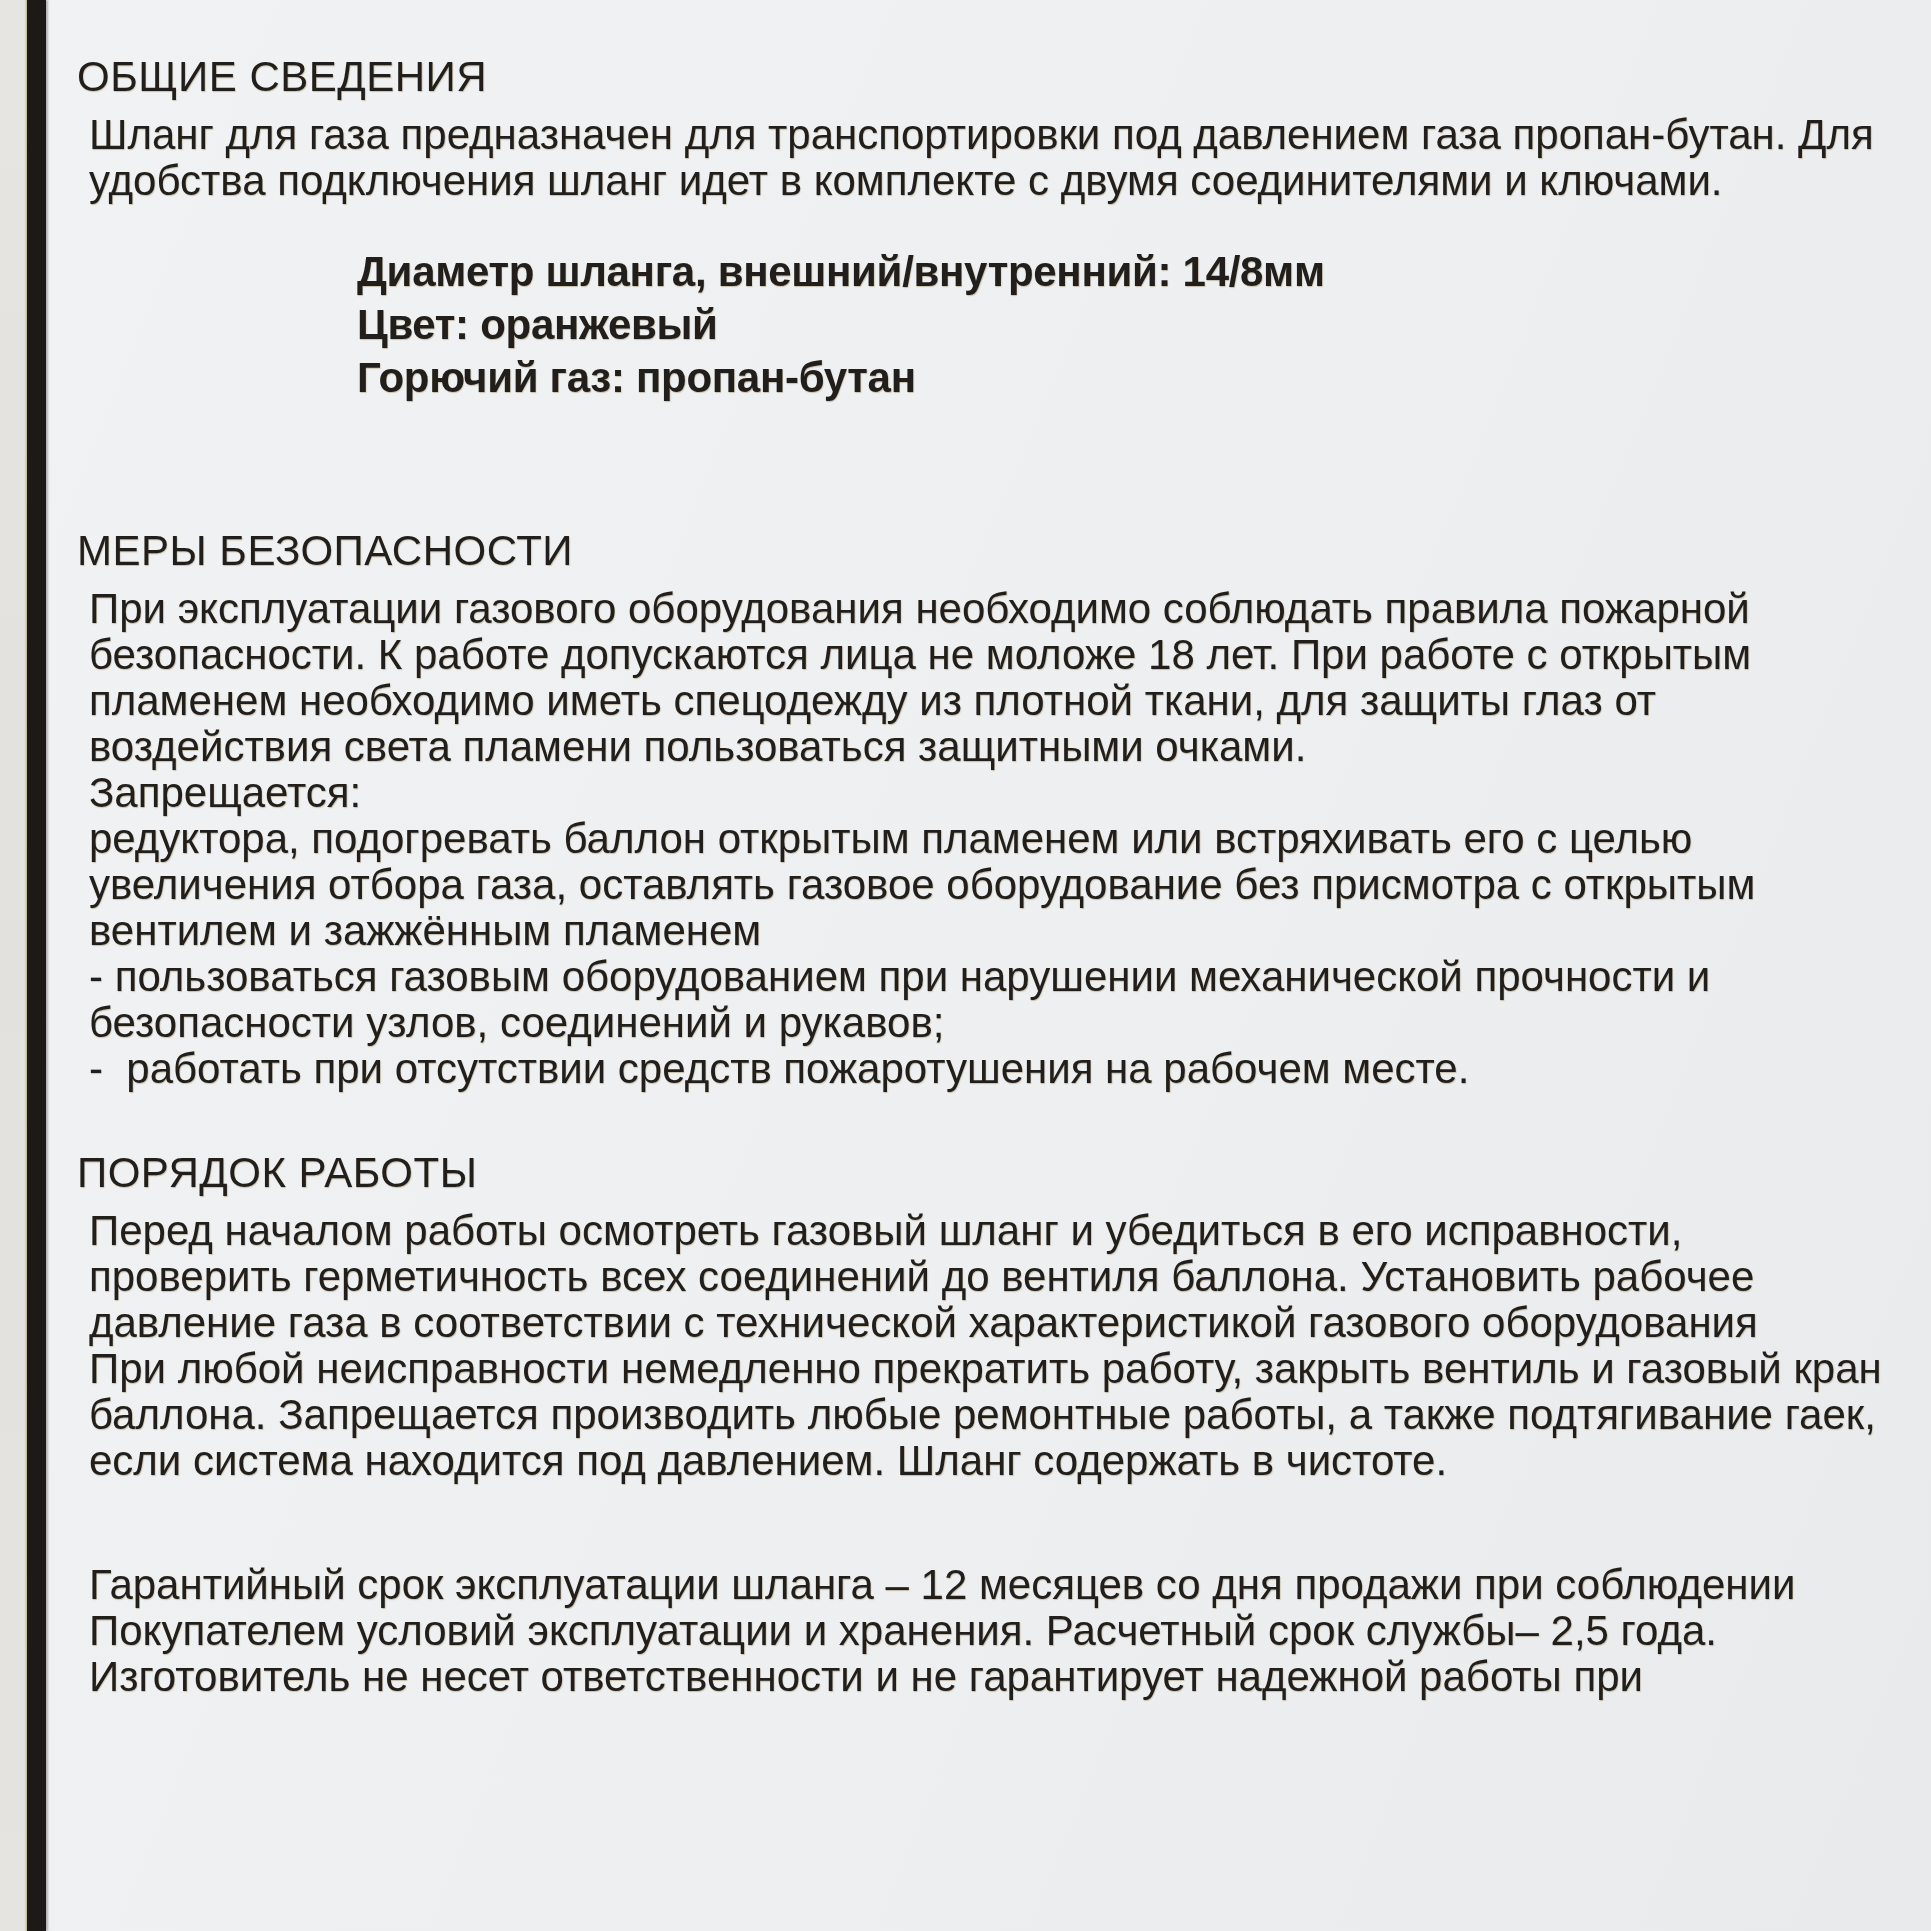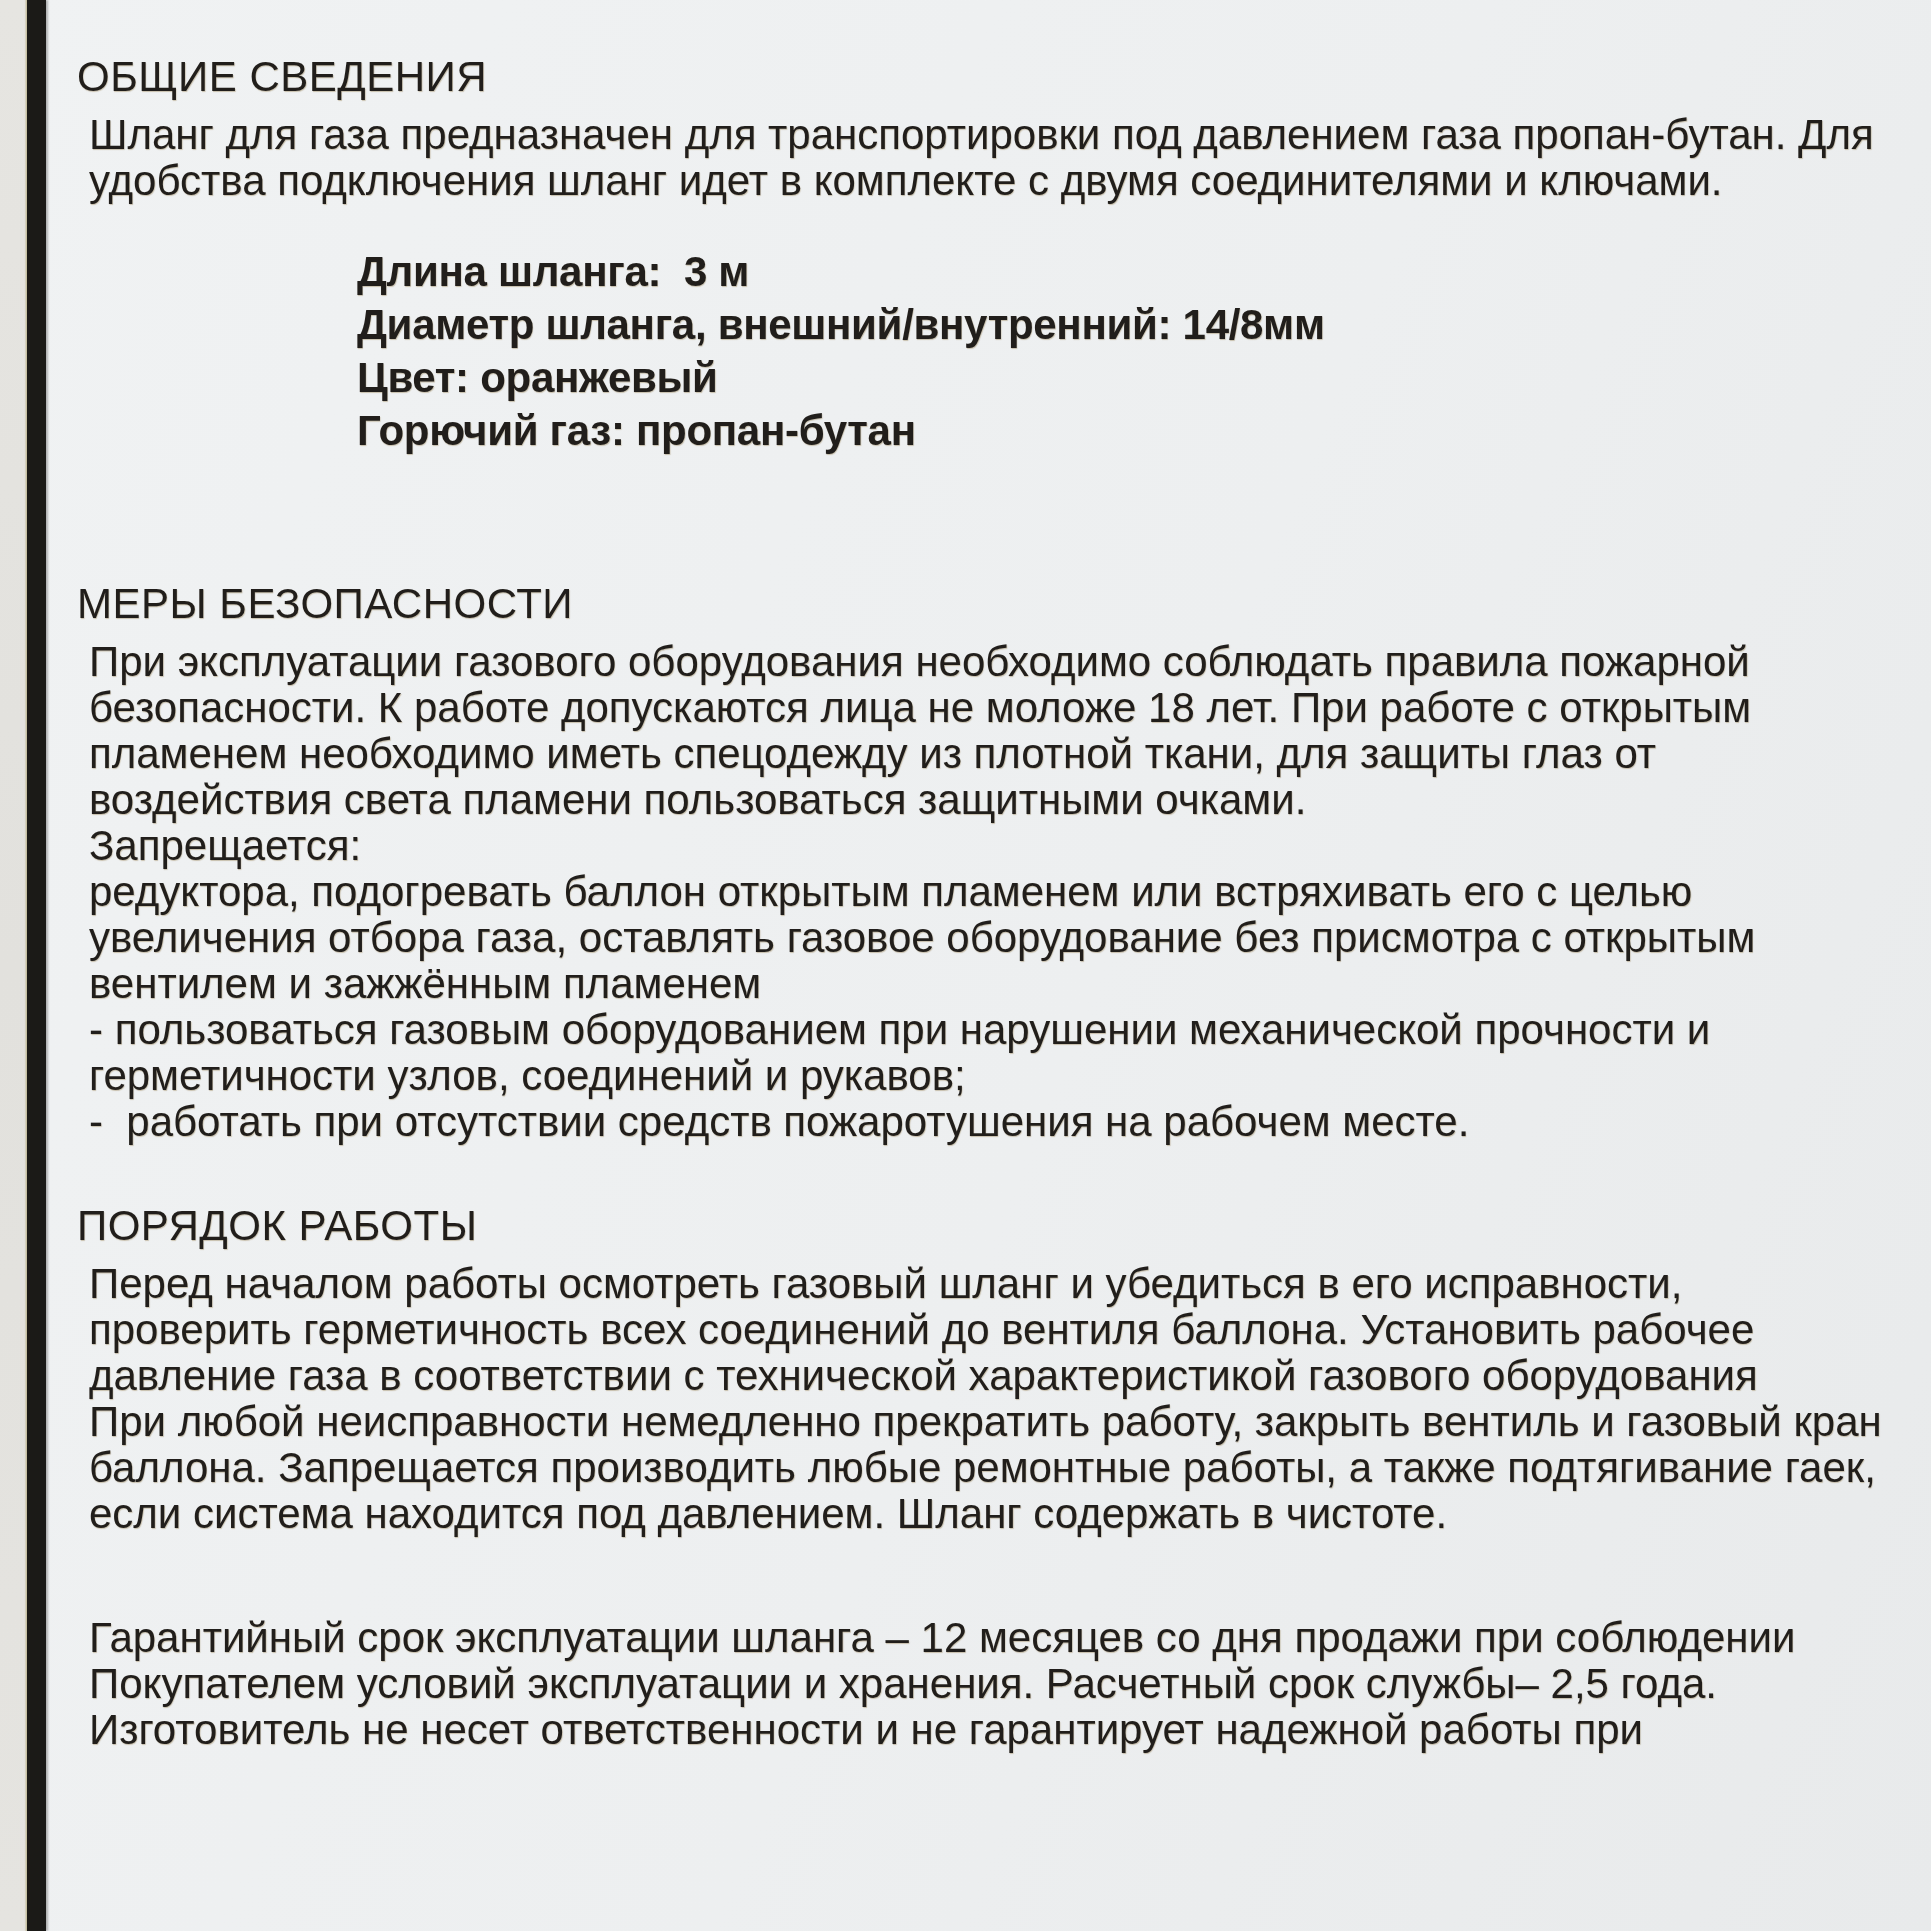--- a/index.html
+++ b/index.html
@@ -73,40 +73,39 @@
 
   <div class="content">
 
     <div class="heading">ОБЩИЕ СВЕДЕНИЯ</div>
     <div class="para">
         <div class="line">Шланг для газа предназначен для транспортировки под давлением газа пропан-бутан. Для</div>
         <div class="line">удобства подключения шланг идет в комплекте с двумя соединителями и ключами.</div>
       </div>
 
     <div class="specs">
-        <div class="line">Длина шланга:  3 м</div>
         <div class="line">Диаметр шланга, внешний/внутренний: 14/8мм</div>
         <div class="line">Цвет: оранжевый</div>
         <div class="line">Горючий газ: пропан-бутан</div>
       </div>
 
     <div class="gap-specs-safety"></div>
 
     <div class="heading">МЕРЫ БЕЗОПАСНОСТИ</div>
     <div class="para">
         <div class="line">При эксплуатации газового оборудования необходимо соблюдать правила пожарной</div>
         <div class="line">безопасности. К работе допускаются лица не моложе 18 лет. При работе с открытым</div>
         <div class="line">пламенем необходимо иметь спецодежду из плотной ткани, для защиты глаз от</div>
         <div class="line">воздействия света пламени пользоваться защитными очками.</div>
         <div class="line">Запрещается:</div>
         <div class="line">редуктора, подогревать баллон открытым пламенем или встряхивать его с целью</div>
         <div class="line">увеличения отбора газа, оставлять газовое оборудование без присмотра с открытым</div>
         <div class="line">вентилем и зажжённым пламенем</div>
         <div class="line">- пользоваться газовым оборудованием при нарушении механической прочности и</div>
-        <div class="line">герметичности узлов, соединений и рукавов;</div>
+        <div class="line">безопасности узлов, соединений и рукавов;</div>
         <div class="line">-  работать при отсутствии средств пожаротушения на рабочем месте.</div>
       </div>
 
     <div class="gap-safety-proc"></div>
 
     <div class="heading">ПОРЯДОК РАБОТЫ</div>
     <div class="para">
         <div class="line">Перед началом работы осмотреть газовый шланг и убедиться в его исправности,</div>
         <div class="line">проверить герметичность всех соединений до вентиля баллона. Установить рабочее</div>
         <div class="line">давление газа в соответствии с технической характеристикой газового оборудования</div>

